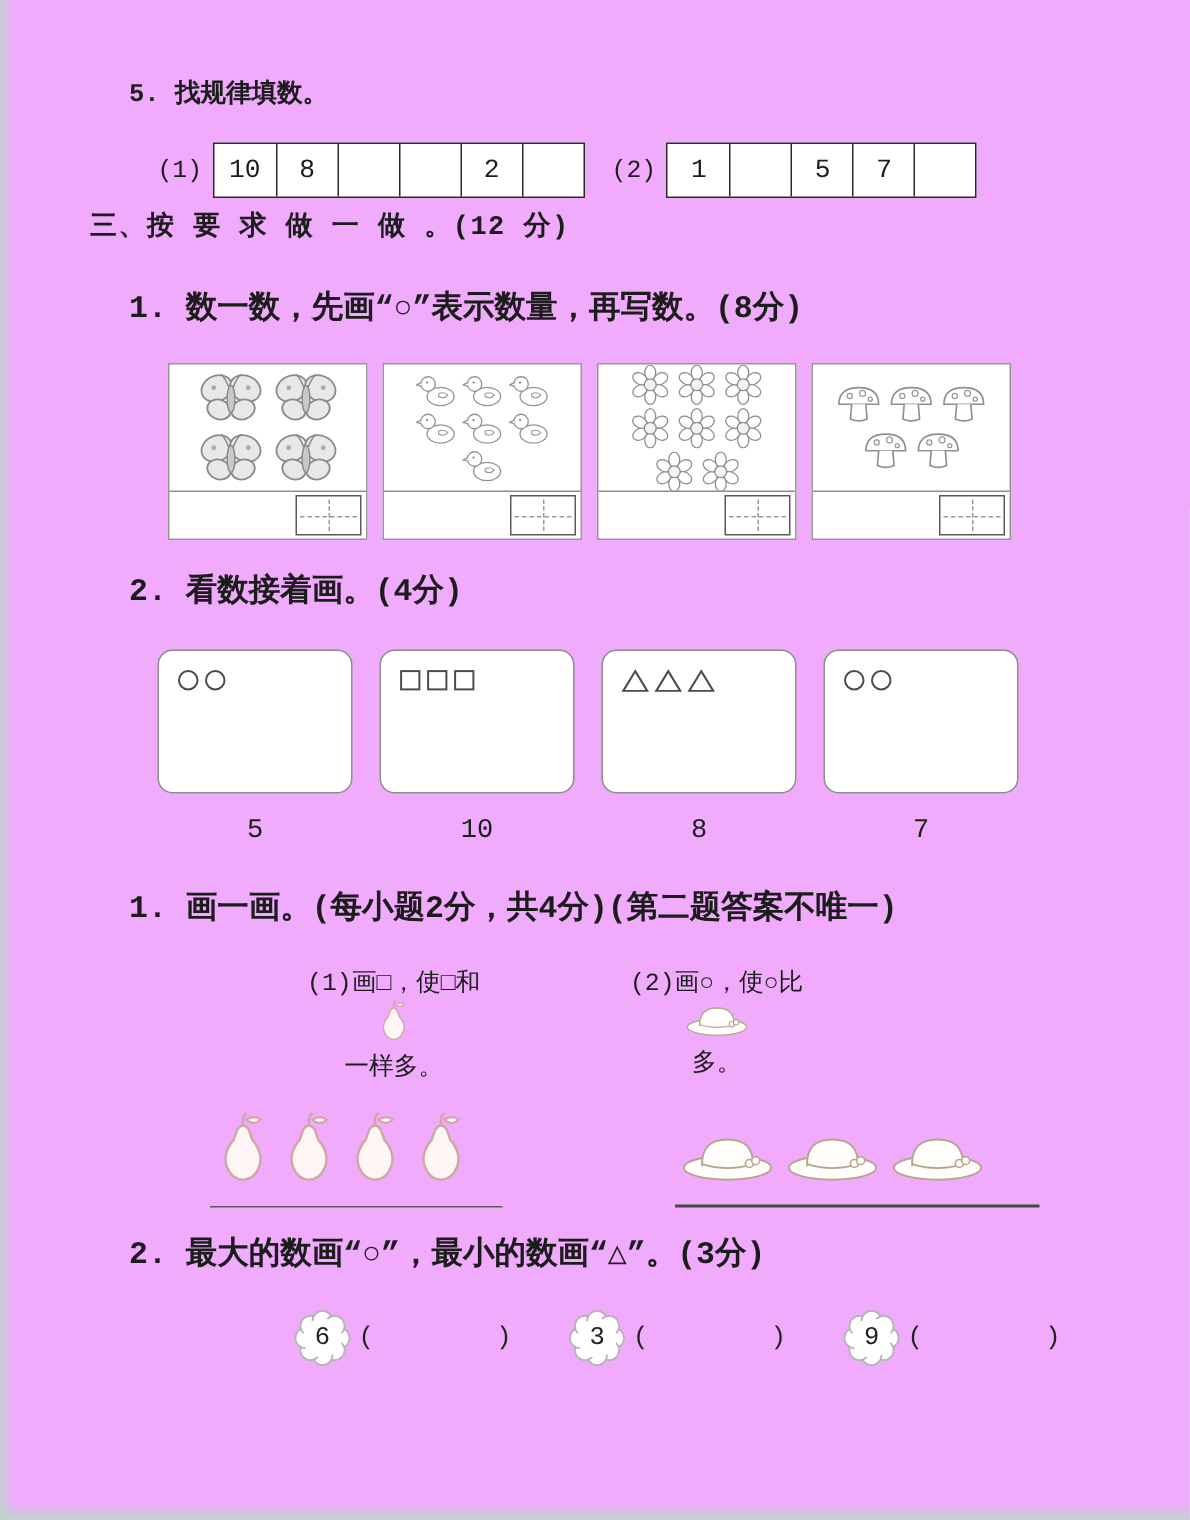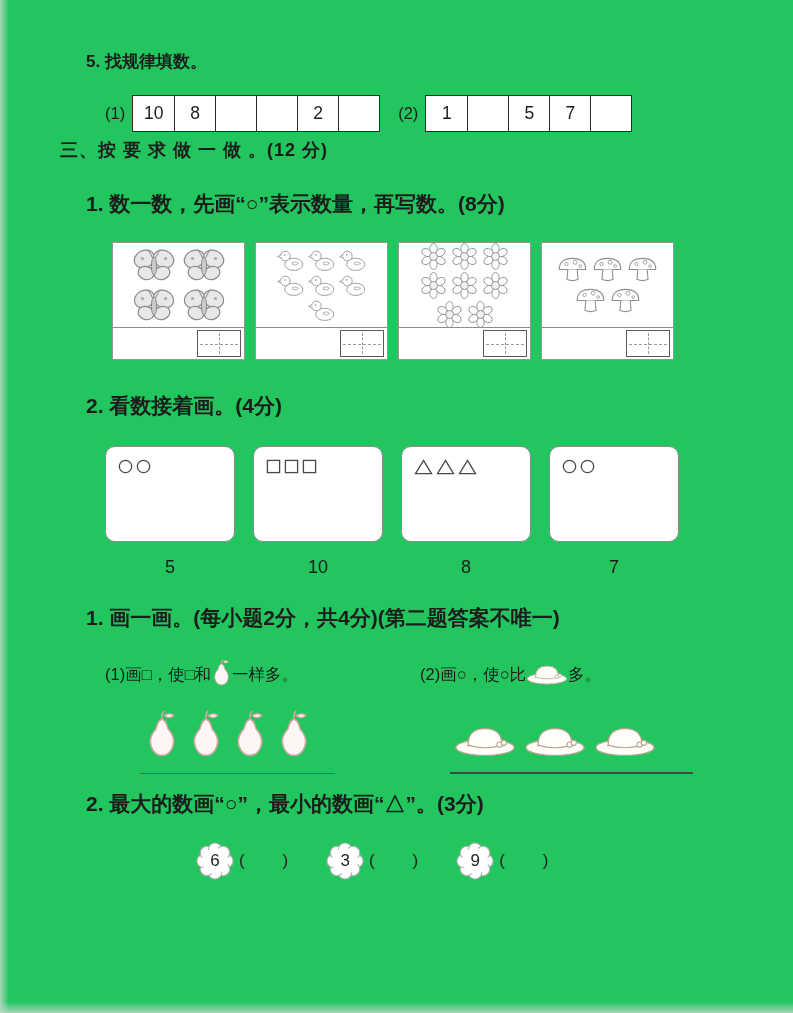--- a/index.html
+++ b/index.html
@@ -1,23 +1,23 @@
 <!DOCTYPE html>
 <html><head>
 <meta charset="utf-8">
 <style>
   * { box-sizing: border-box; }
   body { margin: 0; background: #e9e9e9; }
   .page {
     position: relative;
     width: 793px; height: 1013px;
     margin: 0 auto;
-    background: #22c55e;
+    background: #f0abfc;
     overflow: hidden;
-    font-family: Liberation Sans, sans-serif;
+    font-family: Liberation Mono, monospace;
     color: #1c1c1c;
   }
   .edge-left {
     position: absolute; left: 0; top: 0; width: 9px; height: 100%;
     background: linear-gradient(to right, #bdd8c8, rgba(255,255,255,0));
     opacity: .85; pointer-events: none;
   }
   .edge-bottom {
     position: absolute; left: 0; bottom: 0; width: 100%; height: 11px;
     background: linear-gradient(to top, #b9d6c6, rgba(255,255,255,0));
@@ -76,21 +76,21 @@
   .rbox {
     width: 130px; height: 96px; border: 1px solid #8d8d8d; border-radius: 10px;
     padding: 12px 0 0 12px; background: #fff;
   }
   .rbox .shapes { display: flex; align-items: center; }
   .rbox .icon-item { margin: 0 3px 0 0; }
   .under-number { margin-top: 15px; font-size: 18px; }
 
   
   .sub-row { margin: 26px 0 0 105px; display: flex; font-size: 16.5px; }
-  .sub-q { display: flex; align-items: center; }
+  .sub-q { display: flex; align-items: center; flex-direction: column; }
   .sub-q1 { width: 315px; }
   .ii-pear svg { width: 21px; height: 29px; }
   .ii-hat svg { width: 42px; height: 26px; }
 
   .draw-areas { margin: 18px 0 0 140px; display: flex; align-items: flex-end; }
   .pear-area { width: 198px; }
   .hat-area { width: 245px; margin-left: 112px; }
   .strip { display: flex; align-items: flex-end; justify-content: flex-start; }
   .strip .icon-item { margin: 0 4px; }
   .ansline { margin-top: 14px; border-bottom: 1.6px solid #5e5e5e; width: 195px; height: 0; }
@@ -449,21 +449,21 @@
                 <path d="M12.5 17 L11.5 28.5 Q18 31.5 24.5 28.5 L23.5 17" fill="#fff" stroke="#8f8f8f" stroke-width="1.3"></path>
               </svg>
             </span>
           </div>
         <div class="answer-strip">
           <div class="wgrid"></div>
         </div>
       </div>
     </div>
 
-    <div class="q-title" style="margin-top:32px">2. 看数接着画。(4分)</div>
+    <div class="q-title" style="margin-top:19px">2. 看数接着画。(4分)</div>
     <div class="draw-row">
       <div class="draw-col">
         <div class="rbox">
           <div class="shapes">
               <span class="icon-item">
                 <svg viewBox="0 0 16 16" width="15" height="15">
                   <circle cx="8" cy="8" r="6.6" fill="none" stroke="#4a4a4a" stroke-width="1.4"></circle>
                 </svg>
               </span>
               <span class="icon-item">

